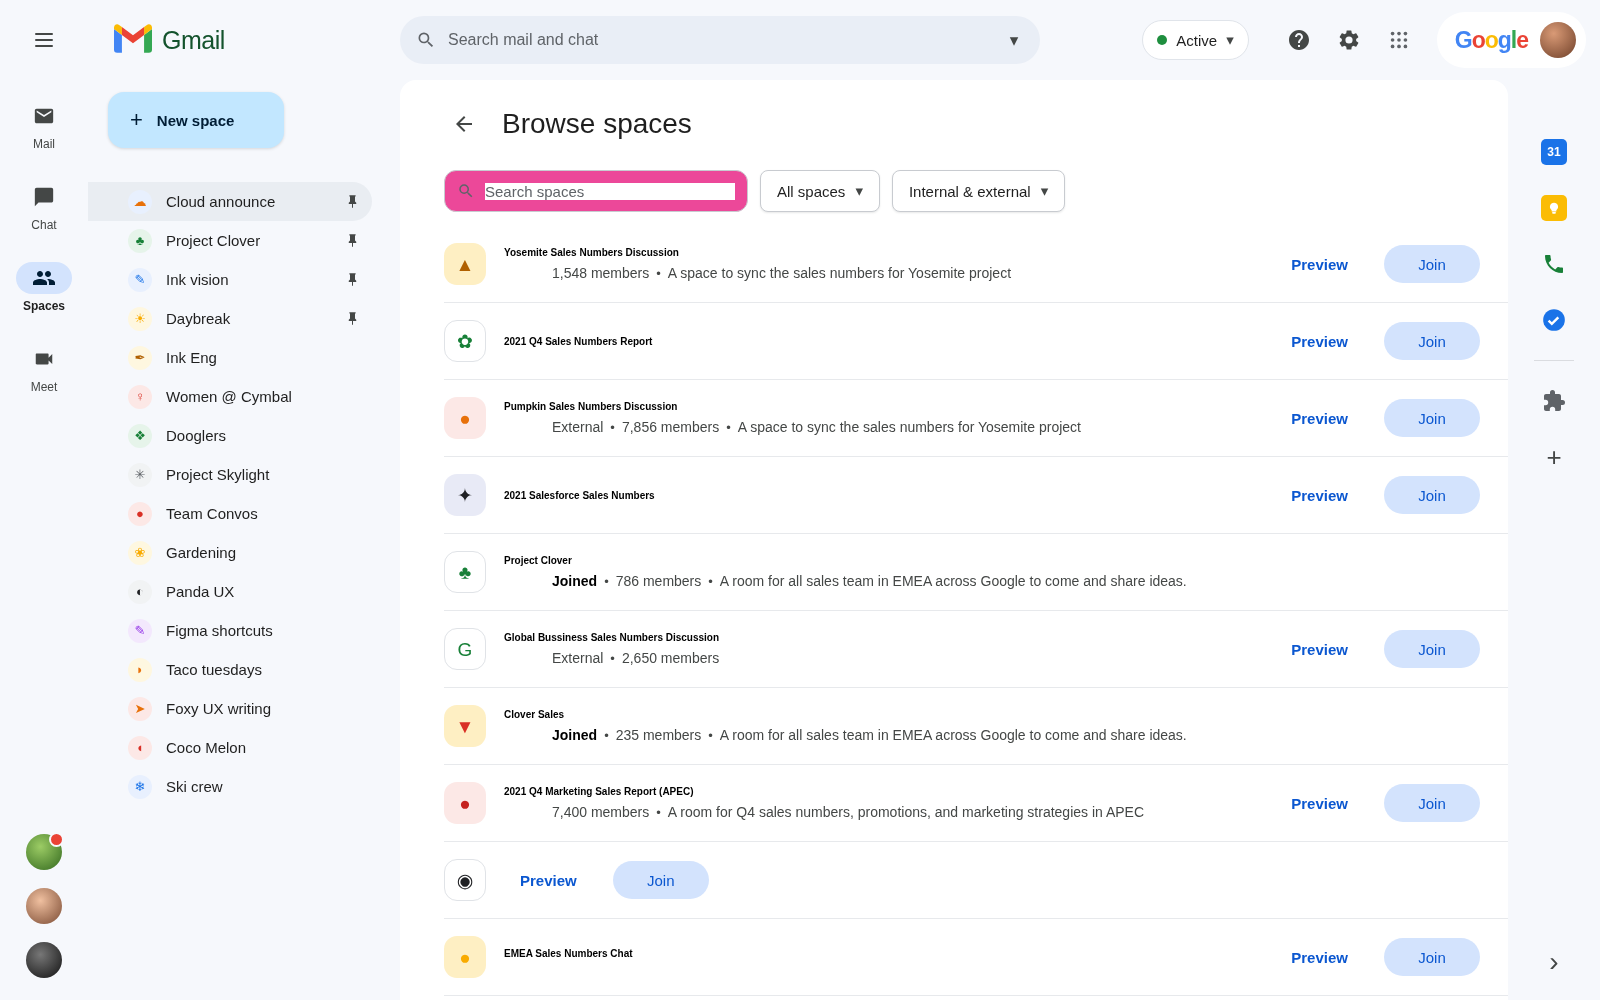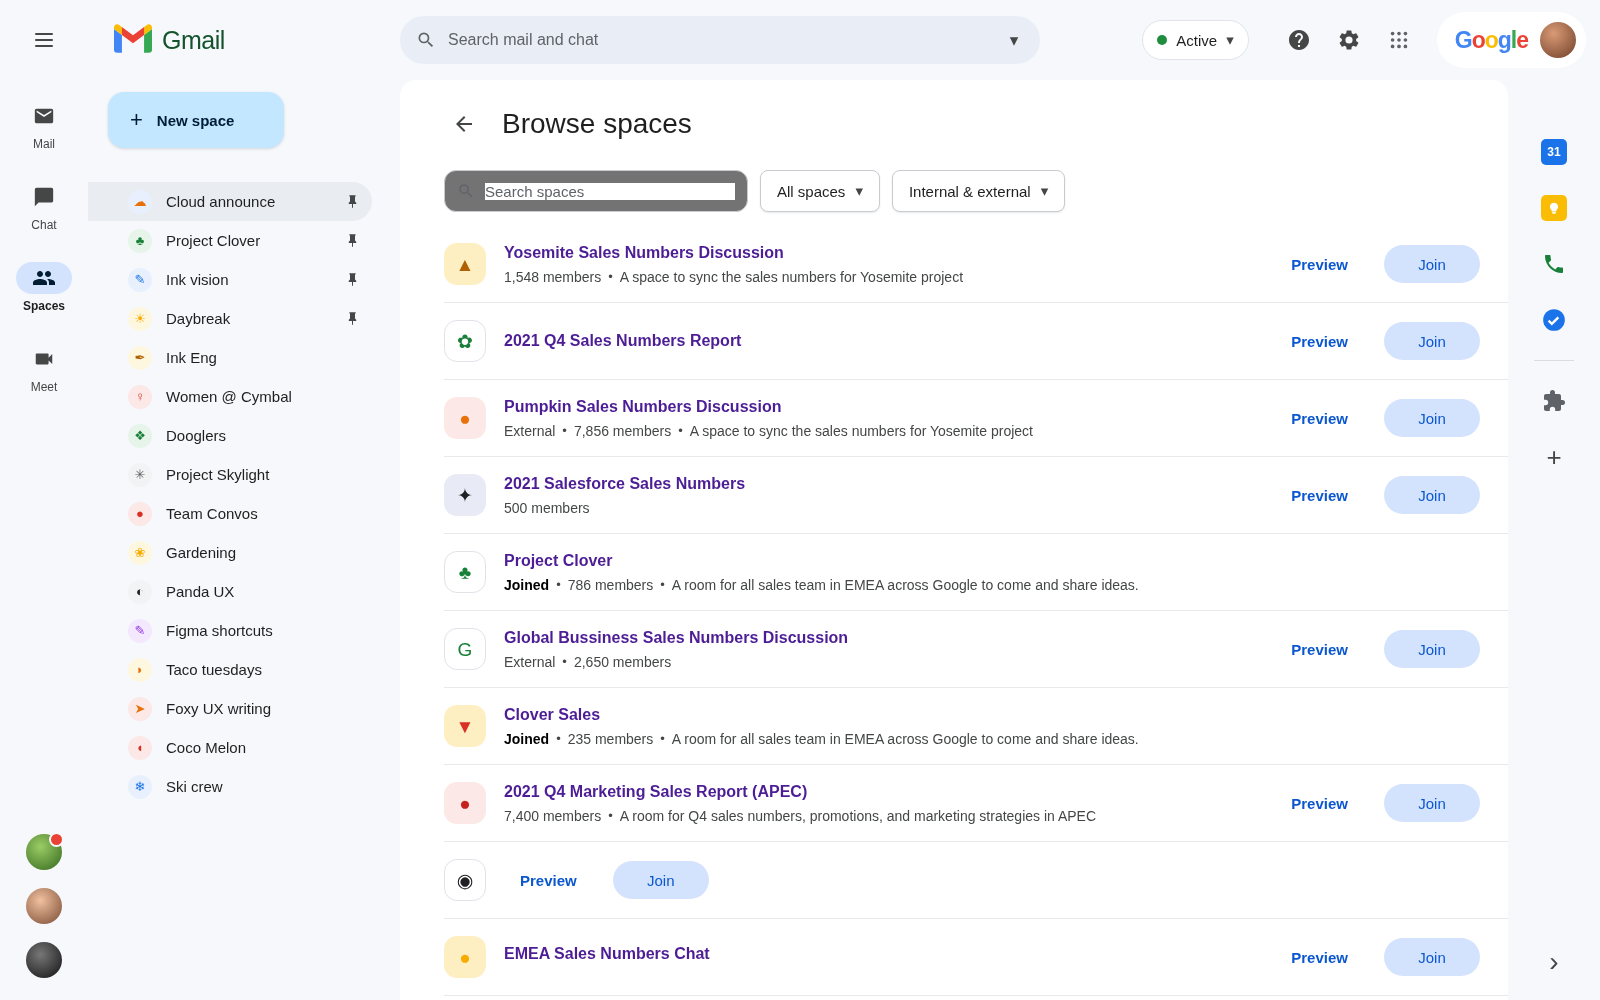--- a/index.html
+++ b/index.html
@@ -55,31 +55,31 @@
   .nav-avatar { width: 24px; height: 24px; min-width: 24px; border-radius: 50%; font-size: 13px; line-height: 1; }
   .nav-name { flex: 1; font-size: 15px; color: #1f1f1f; white-space: nowrap; overflow: hidden; text-overflow: ellipsis; }
   .pin-icon { width: 15px; height: 15px; }
 
   
   .card { flex: 1; background: #fff; border-radius: 16px 16px 0 0; padding: 24px 0 4px 44px; overflow: hidden; }
   .title-row { display: flex; align-items: center; gap: 18px; height: 40px; }
   .page-title { font-size: 28px; font-weight: normal; color: #1f1f1f; }
   .back-btn { width: 40px; height: 40px; border-radius: 50%; cursor: pointer; }
   .toolbar { margin-top: 26px; display: flex; align-items: center; gap: 12px; }
-  .space-search { width: 304px; height: 42px; border: 1px solid #c8cbd0; border-radius: 12px; background: #737373; display: flex; align-items: center; padding: 0 12px; }
+  .space-search { width: 304px; height: 42px; border: 1px solid #c8cbd0; border-radius: 12px; background: #ec4899; display: flex; align-items: center; padding: 0 12px; }
   .space-search input { flex: 1; border: none; outline: none; font-family: "Liberation Sans", sans-serif; font-size: 15px; margin-left: 10px; color: #1f1f1f; }
   .space-search input::placeholder { color: #5f6368; }
   .chip { height: 42px; border: 1px solid #c8cbd0; border-radius: 8px; background: #fff; display: flex; align-items: center; gap: 10px; padding: 0 16px; font-size: 15px; color: #1f1f1f; cursor: pointer; box-shadow: 0 1px 2px rgba(60,64,67,.12); }
   .space-rows { margin-top: 14px; }
   .space-row { display: flex; align-items: center; border-bottom: 1px solid #e7e9ec; padding: 17px 28px 17px 0; }
   .space-avatar { width: 42px; height: 42px; min-width: 42px; border-radius: 13px; margin-right: 18px; font-size: 19px; line-height: 1; }
   .space-avatar.bordered { border: 1px solid #e0e3e7; }
   .space-main { flex: 1; min-width: 0; }
-  .space-title { font-size: 16px; font-weight: bold; color: #4c1d95; }
-  .space-meta { margin-top: 7px; font-size: 14px; color: #444746; display: flex; align-items: center; white-space: nowrap; overflow: hidden; }
+  .space-title { font-size: 10px; font-weight: bold; color: #000000; }
+  .space-meta { margin-top: 7px; font-size: 14px; color: #444746; display: flex; align-items: center; white-space: nowrap; overflow: hidden; margin-left: 48px; }
   .meta-joined { color: #000000; font-weight: bold; }
   .dot { margin: 0 7px; font-size: 13px; color: #444746; }
   .preview-link { color: #0b57d0; font-size: 15px; font-weight: bold; margin: 0 36px 0 16px; cursor: pointer; }
   .join-btn { width: 96px; height: 38px; border-radius: 19px; border: none; background: #d3e3fd; color: #0b57d0; font-family: "Liberation Sans", sans-serif; font-size: 15px; font-weight: normal; cursor: pointer; }
 
   
   .right-rail { width: 92px; display: flex; flex-direction: column; align-items: center; padding: 52px 0 18px; }
   .rr-btn { width: 40px; height: 40px; margin-bottom: 16px; cursor: pointer; }
   .rr-divider { width: 40px; border-top: 1px solid #dadce0; margin: 4px 0 20px; }
   .cal-face { width: 26px; height: 26px; border-radius: 5px; background: #1a73e8; color: #fff; font-size: 12px; font-weight: bold; }
@@ -427,25 +427,20 @@
           <span class="preview-link">Preview</span>
           <button class="join-btn">Join</button>
         </div>
 
         <div class="space-row">
           <span class="space-avatar c" style="background-color: rgb(232, 234, 246);">
             <span style="color: rgb(32, 33, 36);">✦</span>
           </span>
           <div class="space-main">
             <div class="space-title">2021 Salesforce Sales Numbers</div>
-            <div class="space-meta">
-
-              <span>500 members</span>
-
-            </div>
           </div>
           <span class="preview-link">Preview</span>
           <button class="join-btn">Join</button>
         </div>
 
         <div class="space-row">
           <span class="space-avatar c bordered" style="background-color: rgb(255, 255, 255);">
             <span style="color: rgb(24, 128, 56);">♣</span>
           </span>
           <div class="space-main">

